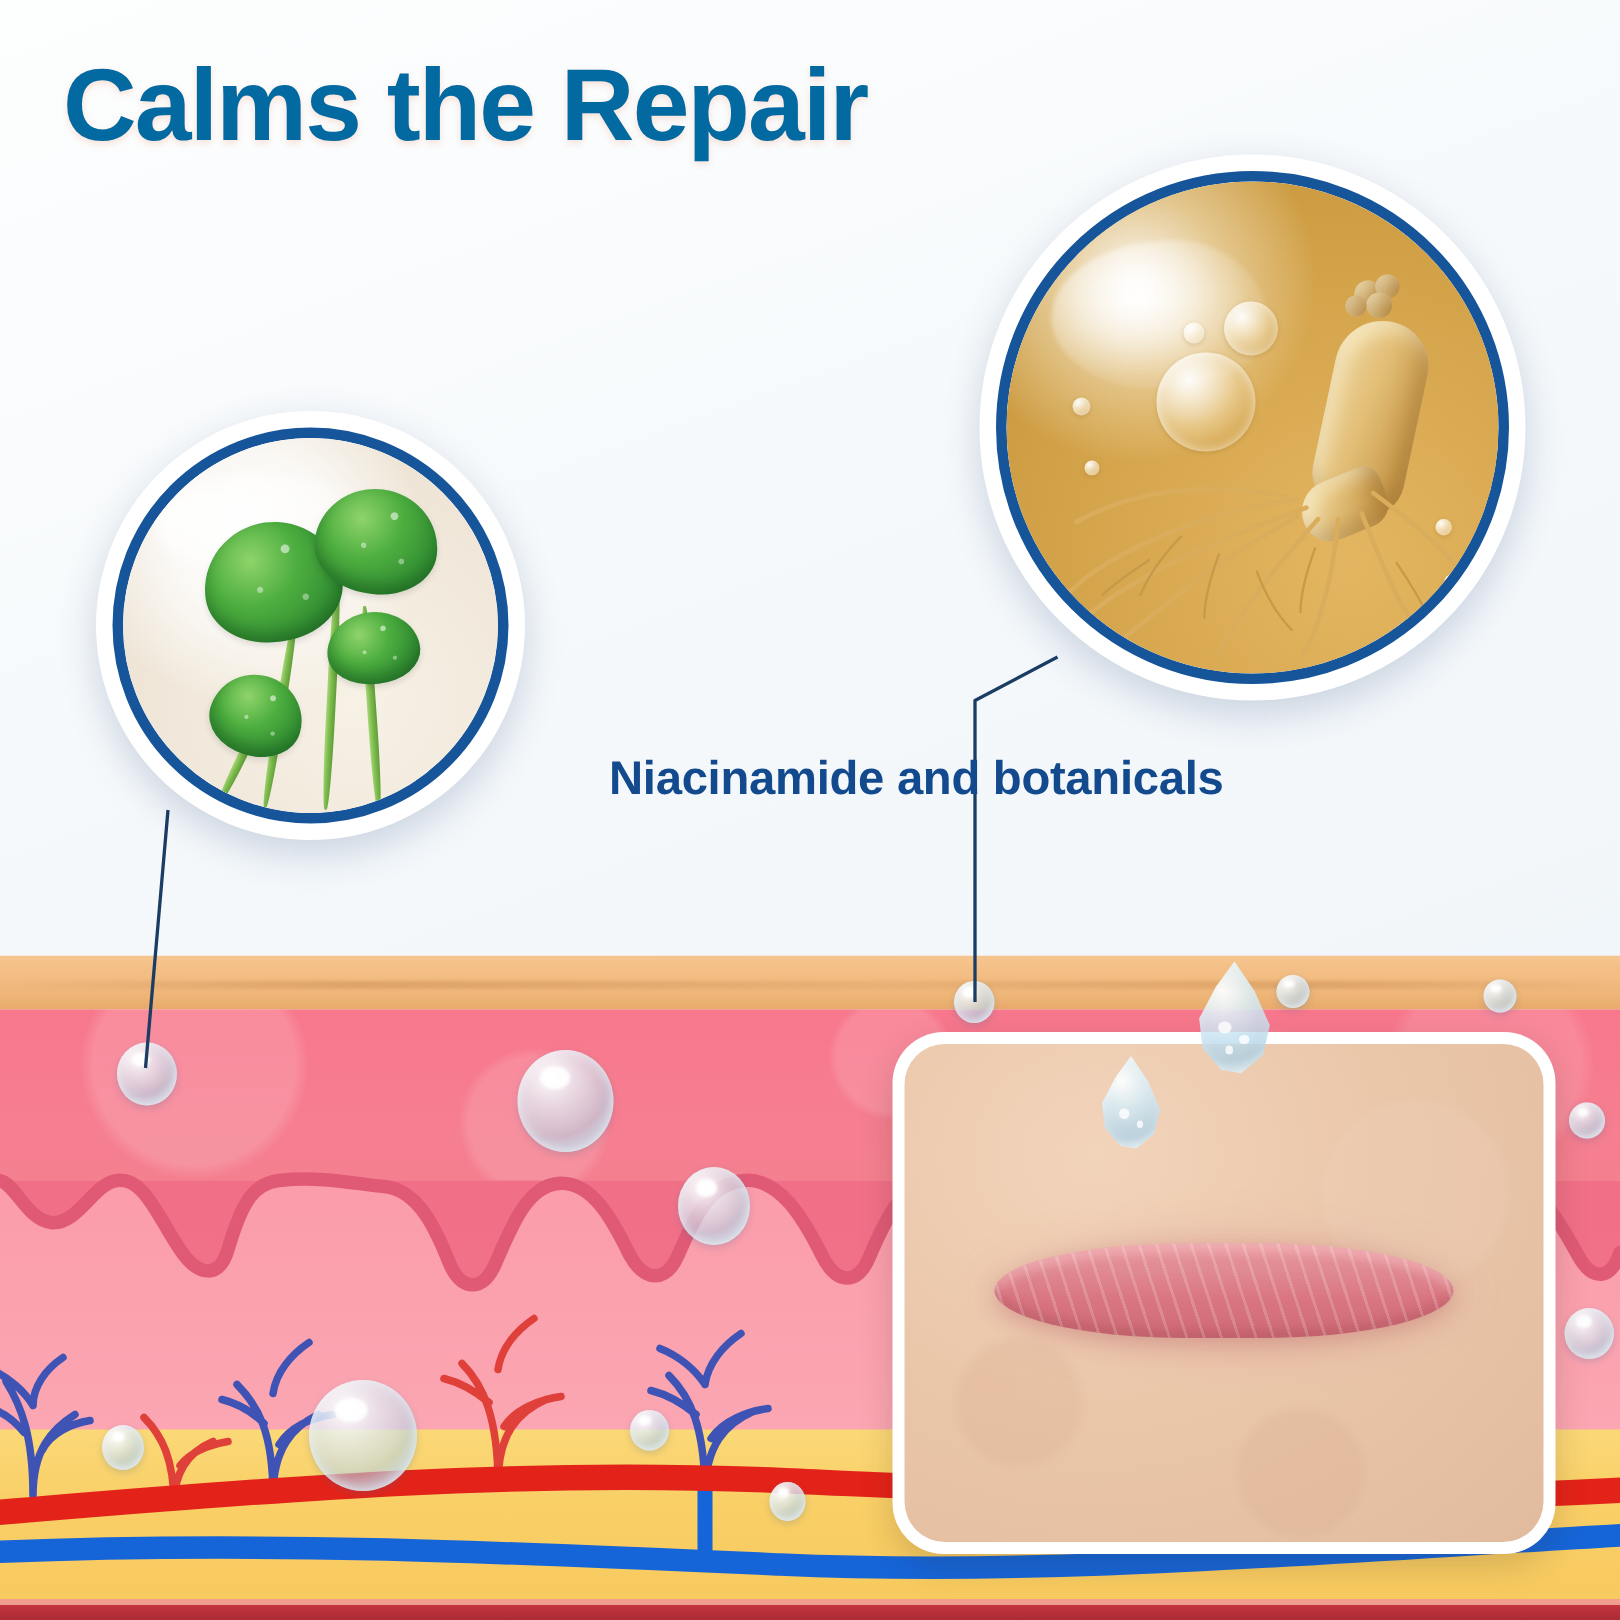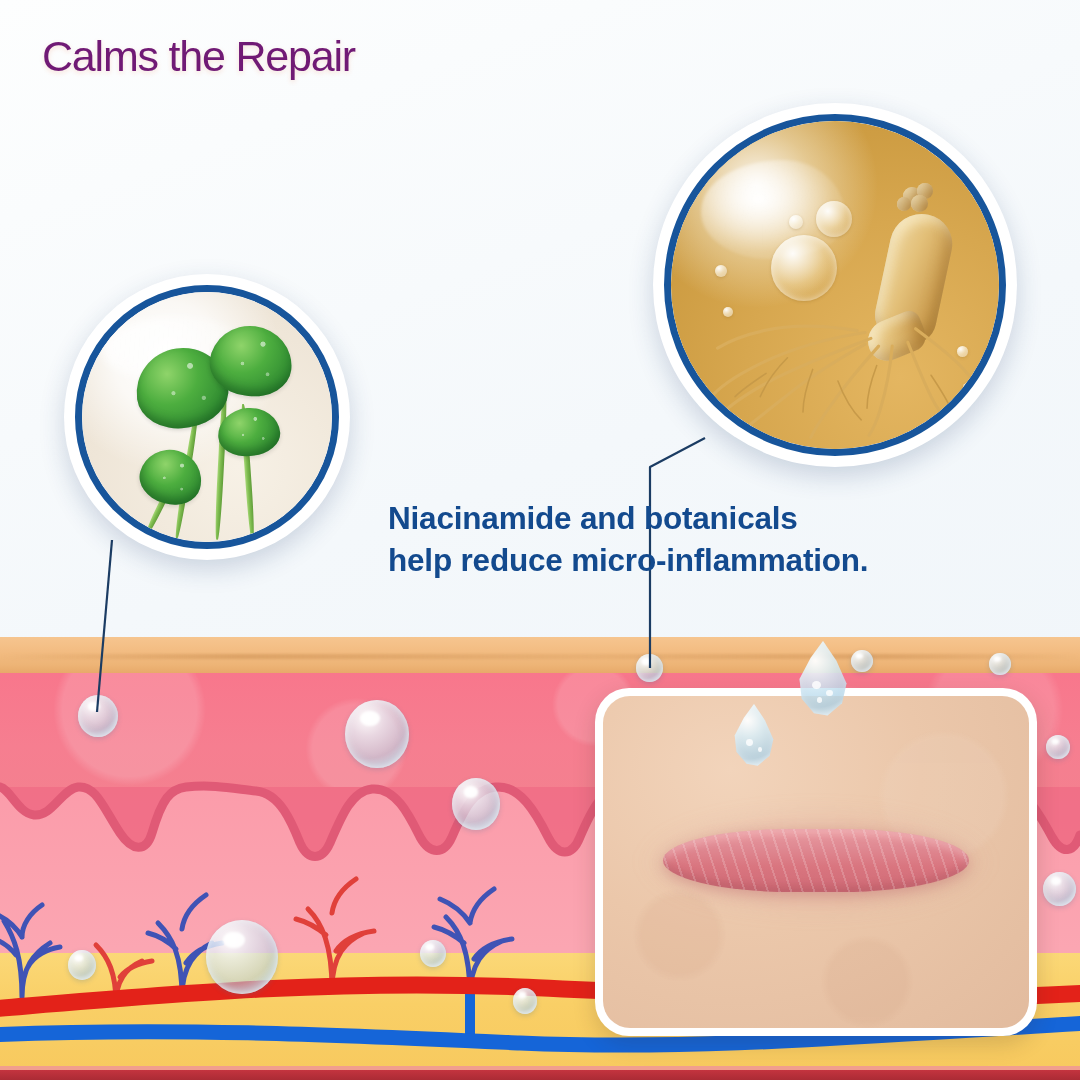--- a/index.html
+++ b/index.html
@@ -6,33 +6,33 @@
   body{
     width:1080px;height:1080px;overflow:hidden;position:relative;
     font-family:"Liberation Sans", sans-serif;
     background:linear-gradient(160deg,#fdfefe 0%,#f4f8fb 45%,#eef4f9 100%);
   }
   .stage{position:absolute;inset:0;}
 
   
   .headline{
     position:absolute;left:42px;top:32px;width:680px;
-    font-size:43px;line-height:1.13;font-weight:normal;
-    letter-spacing:-1.2px;color:#701a75;
+    font-size:68px;line-height:1.13;font-weight:bold;
+    letter-spacing:-1.2px;color:#0369a1;
     text-shadow:0 2px 5px rgba(232,101,42,.18);
   }
   .headline .ln{display:block;}
 
   
   .callout{
     position:absolute;left:388px;top:498px;width:620px;
     font-size:31.5px;line-height:1.33;font-weight:600;
     color:#134a8e;letter-spacing:-.2px;
   }
-  .callout .ln{display:block;}
+  .callout .ln{display:block;margin-left:18px;}
 
   
   .medallion{position:absolute;border-radius:50%;background:#ffffff;
     box-shadow:0 9px 26px rgba(30,60,110,.20);}
   .medallion .ring{position:absolute;inset:11px;border-radius:50%;
     border:7px solid #17559b;overflow:hidden;background:#fff;}
   .medallion .inner{position:absolute;inset:0;border-radius:50%;overflow:hidden;}
 
   #medallion-centella{left:64px;top:274px;width:286px;height:286px;}
   #medallion-ginseng{left:653px;top:103px;width:364px;height:364px;}
@@ -321,16 +321,15 @@
       </div>
     </div>
   </div>
 
   <div class="headline">
     <span class="ln">Calms the Repair</span>
   </div>
 
   <div class="callout">
     <span class="ln">Niacinamide and botanicals</span>
-    <span class="ln">help reduce micro-inflammation.</span>
   </div>
 
 </div>
 
 </body></html>

